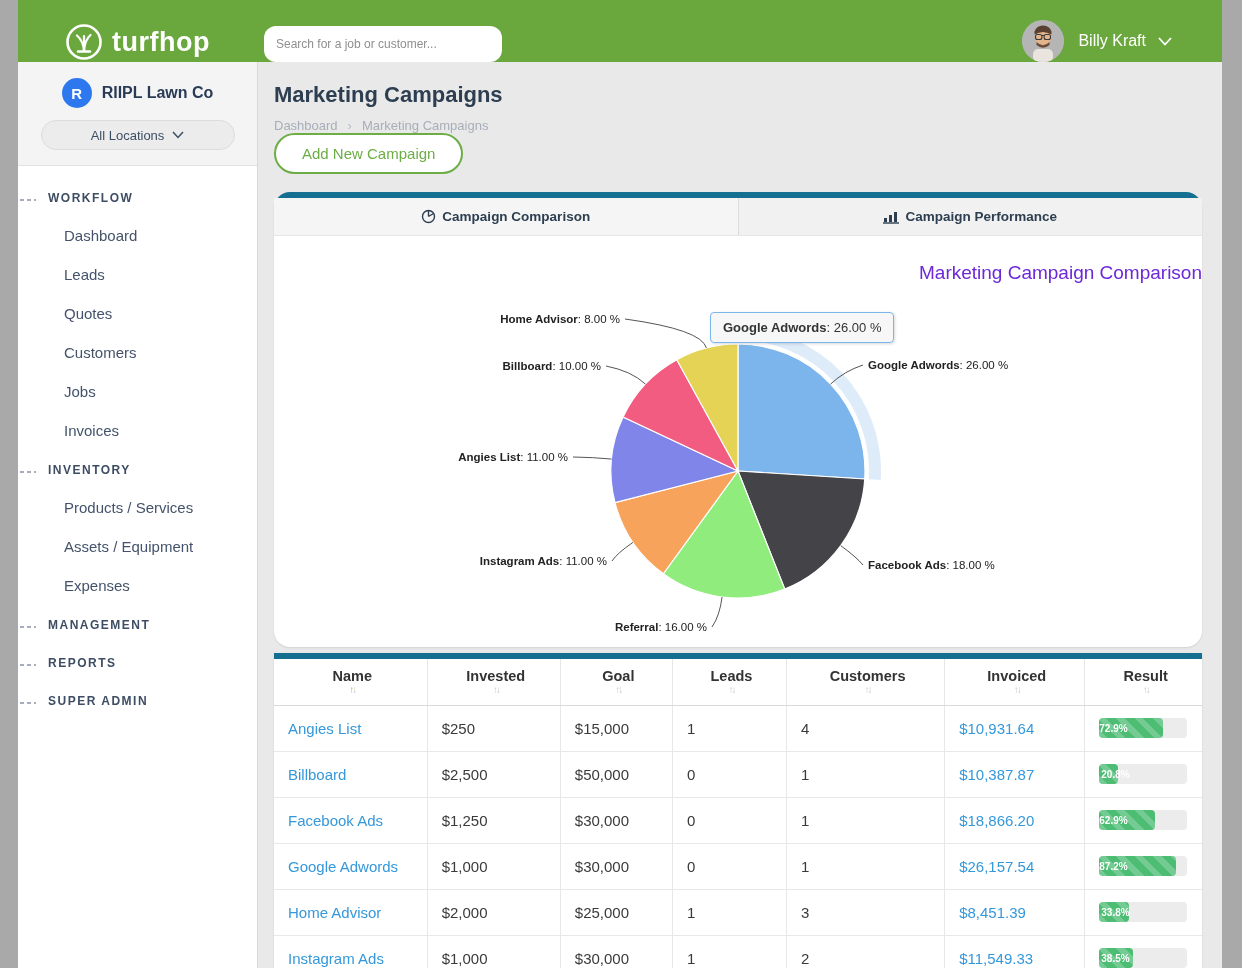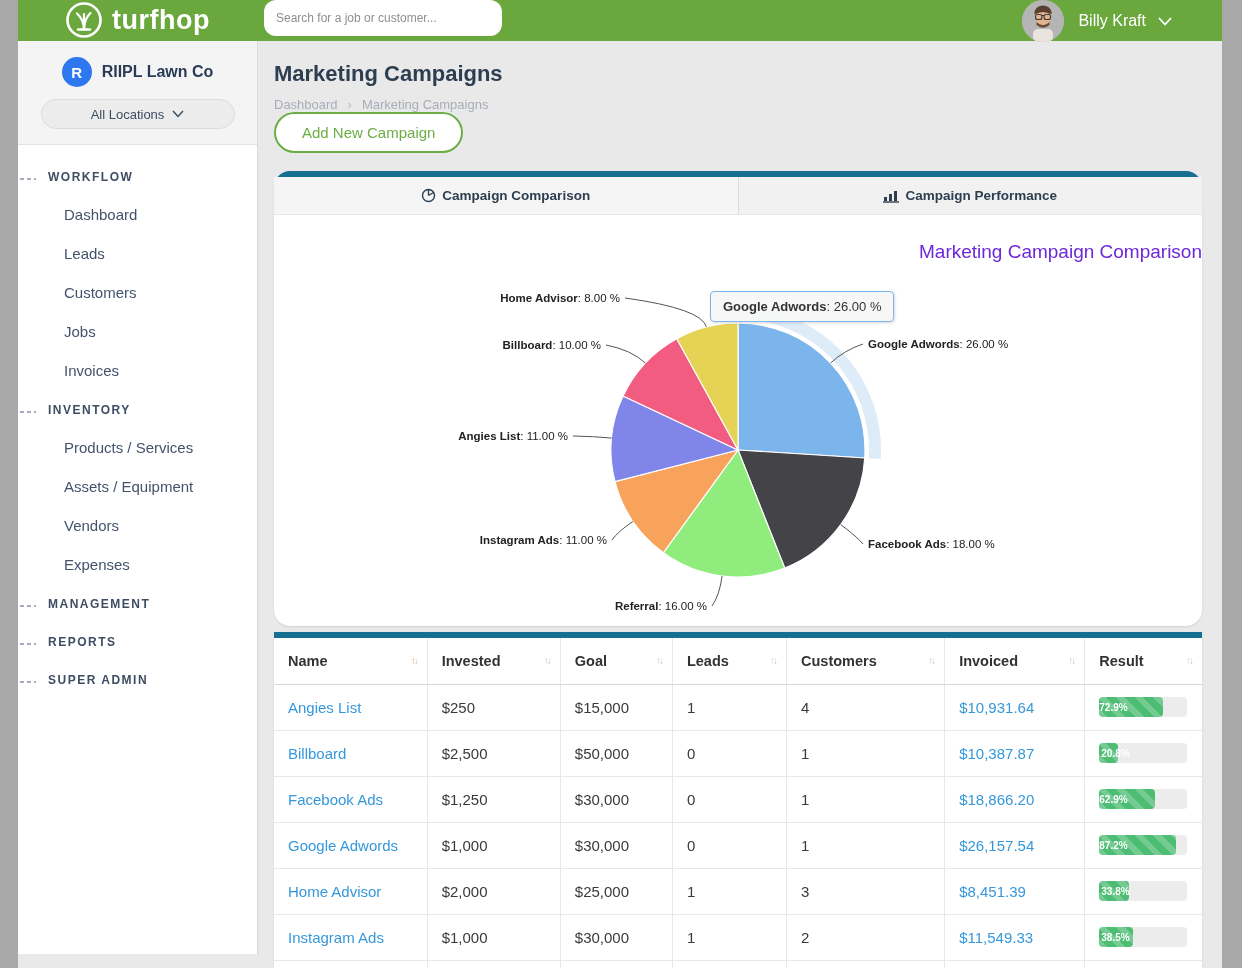--- a/index.html
+++ b/index.html
@@ -1,21 +1,21 @@
 <!DOCTYPE html>
 <html><head>
 <meta charset="utf-8">
 <style>
   * { box-sizing: border-box; margin: 0; padding: 0; }
   html,body { width:1242px; height:968px; overflow:hidden; }
   body { background:#a9a9a9; font-family:"Liberation Sans", sans-serif; }
   .page { position:relative; width:1204px; height:968px; margin-left:18px; background:#e9e9e9; }
 
   
-  .topbar { height:41px; background:#6aa83d; display:flex; align-items:flex-start; position:relative; }
+  .topbar { height:62px; background:#6aa83d; display:flex; align-items:flex-end; position:relative; }
   .logo { display:flex; align-items:center; margin-left:46px; }
   .logo svg { width:40px; height:40px; }
   .logo-text { color:#fff; font-size:27px; font-weight:700; letter-spacing:.5px; margin-left:8px; }
   .search-wrap { margin-left:54px; }
   .search-input { width:238px; height:36px; border:none; border-radius:12px; padding:0 12px; font-size:12px;
                   color:#555; outline:none; font-family:"Liberation Sans", sans-serif; }
   .search-input::placeholder { color:#8f8f8f; }
   .user-block { position:absolute; right:50px; display:flex; align-items:center; cursor:pointer; }
   .avatar { width:42px; height:42px; border-radius:50%; overflow:hidden; background:#b5b5b5; }
   .user-name { color:#fff; font-size:16px; margin:0 12px 0 14px; }
@@ -66,21 +66,21 @@
              box-shadow:1px 1px 3px rgba(0,0,0,.15); white-space:nowrap; }
   .tooltip b { font-weight:700; }
 
   
   .card-table { margin-top:6px; }
   table { width:100%; border-collapse:collapse; table-layout:fixed; }
   th, td { border-right:1px solid #e8e8e8; text-align:left; }
   th:last-child, td:last-child { border-right:none; }
   th { height:46px; font-size:14.5px; font-weight:700; color:#333; border-bottom:1px solid #d9d9d9; }
   td { height:46px; font-size:15px; color:#3a3a3a; border-bottom:1px solid #e8e8e8; padding-left:14px; }
-  .th-inner { display:flex; align-items:center; justify-content:space-between; padding:0 10px 0 14px; }
+  .th-inner { display:flex; align-items:center; justify-content:space-between; padding:0 10px 0 14px;flex-direction:column; }
   .sort-icon { font-size:10px; letter-spacing:-2px; color:#c8c8c8; cursor:pointer; }
   .sort-icon .up-active { color:#e8a33d; }
   a.cell-link { color:#3598db; text-decoration:none; cursor:pointer; }
   .prog-track { width:88px; height:20px; background:#ececec; border-radius:4px; position:relative; }
   .prog-fill { height:20px; border-radius:4px; background:#4dbd74; display:flex; align-items:center;
                justify-content:flex-start; overflow:visible;
                background-image:repeating-linear-gradient(45deg, rgba(255,255,255,.22) 0 6px, rgba(255,255,255,0) 6px 13px); }
   .prog-fill.small { justify-content:flex-start; padding-left:2px; }
   .prog-label { font-size:10px; font-weight:700; color:#fff; white-space:nowrap; }
 
@@ -140,29 +140,29 @@
             <polyline points="1,1 6,6.5 11,1" fill="none" stroke="#3d4e63" stroke-width="1.5"></polyline>
           </svg>
         </div>
       </div>
       <div class="nav" id="side-nav">
           <div class="nav-section"><svg class="nav-dash" width="16" height="4">
               <line x1="0" y1="2" x2="16" y2="2" stroke="#8a93a6" stroke-width="1.6" stroke-dasharray="4,3"></line>
             </svg><span>WORKFLOW</span></div>
           <div class="nav-item">Dashboard</div>
           <div class="nav-item">Leads</div>
+          <div class="nav-item">Quotes</div>
           <div class="nav-item">Customers</div>
           <div class="nav-item">Jobs</div>
           <div class="nav-item">Invoices</div>
           <div class="nav-section"><svg class="nav-dash" width="16" height="4">
               <line x1="0" y1="2" x2="16" y2="2" stroke="#8a93a6" stroke-width="1.6" stroke-dasharray="4,3"></line>
             </svg><span>INVENTORY</span></div>
           <div class="nav-item">Products / Services</div>
           <div class="nav-item">Assets / Equipment</div>
-          <div class="nav-item">Vendors</div>
           <div class="nav-item">Expenses</div>
           <div class="nav-section"><svg class="nav-dash" width="16" height="4">
               <line x1="0" y1="2" x2="16" y2="2" stroke="#8a93a6" stroke-width="1.6" stroke-dasharray="4,3"></line>
             </svg><span>MANAGEMENT</span></div>
           <div class="nav-section"><svg class="nav-dash" width="16" height="4">
               <line x1="0" y1="2" x2="16" y2="2" stroke="#8a93a6" stroke-width="1.6" stroke-dasharray="4,3"></line>
             </svg><span>REPORTS</span></div>
           <div class="nav-section"><svg class="nav-dash" width="16" height="4">
               <line x1="0" y1="2" x2="16" y2="2" stroke="#8a93a6" stroke-width="1.6" stroke-dasharray="4,3"></line>
             </svg><span>SUPER ADMIN</span></div>

